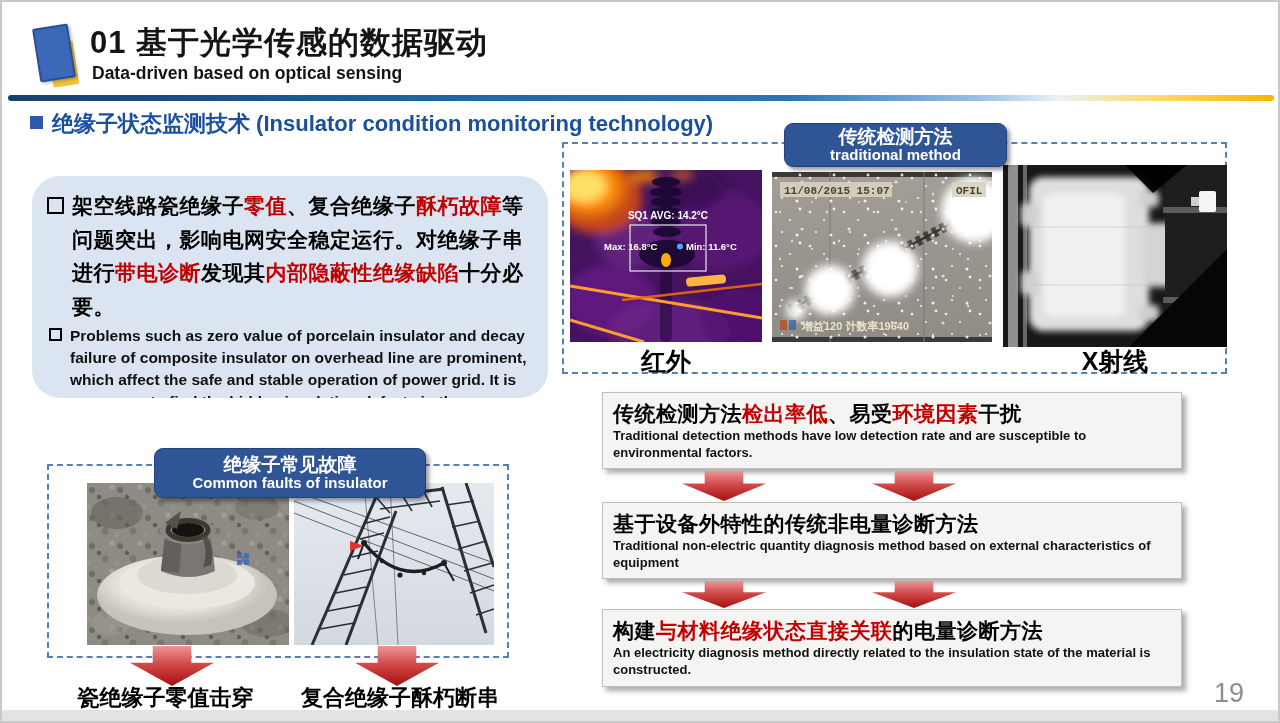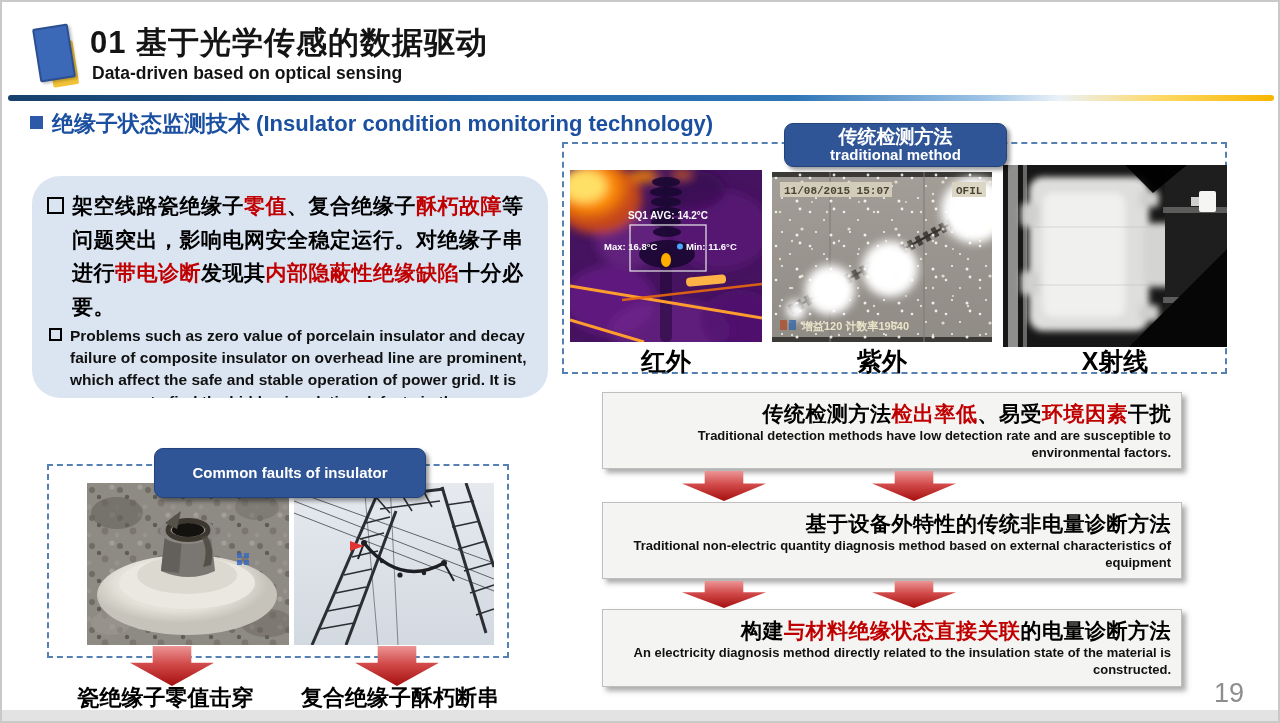--- a/index.html
+++ b/index.html
@@ -58,21 +58,21 @@
   .lbl-ir{left:568px;top:343px;width:192px;}
   .lbl-uv{left:770px;top:343px;width:220px;}
   .lbl-xr{left:1001px;top:343px;width:224px;}
 
   .photo-l{left:85px;top:481px;width:202px;height:162px;}
   .photo-r{left:292px;top:481px;width:200px;height:162px;}
 
   
   .fbox{position:absolute;left:600px;width:580px;background:#F4F4F2;border:1px solid #bfbfbf;
         box-shadow:4px 4px 5px rgba(90,90,90,.5);display:flex;flex-direction:column;
-        justify-content:center;text-align:right;box-sizing:border-box;padding:3px 10px;}
+        justify-content:center;text-align:left;box-sizing:border-box;padding:3px 10px;}
   .fbox .fzh{font-size:21px;font-weight:800;color:#000;letter-spacing:.5px;}
   .fbox .fen{font-size:13px;font-weight:700;line-height:1.3;color:#111;}
   .fbox1{top:390px;height:77px;}
   .fbox2{top:500px;height:77px;}
   .fbox3{top:607px;height:78px;}
 
   .darr{position:absolute;background:linear-gradient(180deg,#EC9595 0%,#D24A4A 45%,#A50F0F 100%);
         clip-path:polygon(27% 0,73% 0,73% 42%,100% 42%,50% 100%,0 42%,27% 42%);}
 
   .cap{position:absolute;text-align:center;font-size:22px;font-weight:800;color:#000;}
@@ -241,21 +241,20 @@
       <rect x="188" y="120" width="10" height="9" fill="#cfcfcd"></rect>
       <rect x="196" y="114" width="17" height="21" rx="2" fill="#f5f5f3"></rect>
       <polygon points="122,0 184,0 150,28" fill="#000" opacity=".92"></polygon>
       <polygon points="126,182 224,182 224,84" fill="#060606"></polygon>
       <line x1="30" y1="62" x2="144" y2="62" stroke="#b0b0ae" stroke-width="1" opacity=".4"></line>
       <line x1="30" y1="120" x2="144" y2="120" stroke="#b0b0ae" stroke-width="1" opacity=".4"></line>
     </svg>
   </figure>
 
   <div class="img-label lbl-ir">红外</div>
-  <div class="img-label lbl-uv">紫外</div>
   <div class="img-label lbl-xr">X射线</div>
 
   <div class="fbox fbox1">
     <div class="fzh"><span>传统检测方法</span><span class="red">检出率低</span><span>、易受</span><span class="red">环境因素</span><span>干扰</span></div>
     <div class="fen">Traditional detection methods have low detection rate and are susceptible to environmental factors.</div>
   </div>
   <div class="darr" style="left:680px;top:469px;width:84px;height:30px;"></div>
   <div class="darr" style="left:870px;top:469px;width:84px;height:30px;"></div>
 
   <div class="fbox fbox2">
@@ -265,20 +264,21 @@
   <div class="darr" style="left:680px;top:579px;width:84px;height:27px;"></div>
   <div class="darr" style="left:870px;top:579px;width:84px;height:27px;"></div>
 
   <div class="fbox fbox3">
     <div class="fzh"><span>构建</span><span class="red">与材料绝缘状态直接关联</span><span>的电量诊断方法</span></div>
     <div class="fen">An electricity diagnosis method directly related to the insulation state of the material is constructed.</div>
   </div>
 
   <div class="dash faults-box"></div>
   <div class="badge badge-faults">
+    <span class="bzh">绝缘子常见故障</span>
     <span class="ben">Common faults of insulator</span>
   </div>
 
   <figure class="photo-l">
     <svg width="202" height="162" viewBox="0 0 202 162">
       <defs>
         <pattern id="ph-grv" width="28" height="28" patternUnits="userSpaceOnUse">
           <circle cx="5" cy="7" r="3" fill="#6f6b65"></circle>
             <circle cx="18" cy="20" r="3.4" fill="#7b766f"></circle>
           <circle cx="25" cy="4" r="2.6" fill="#a39f98"></circle>

